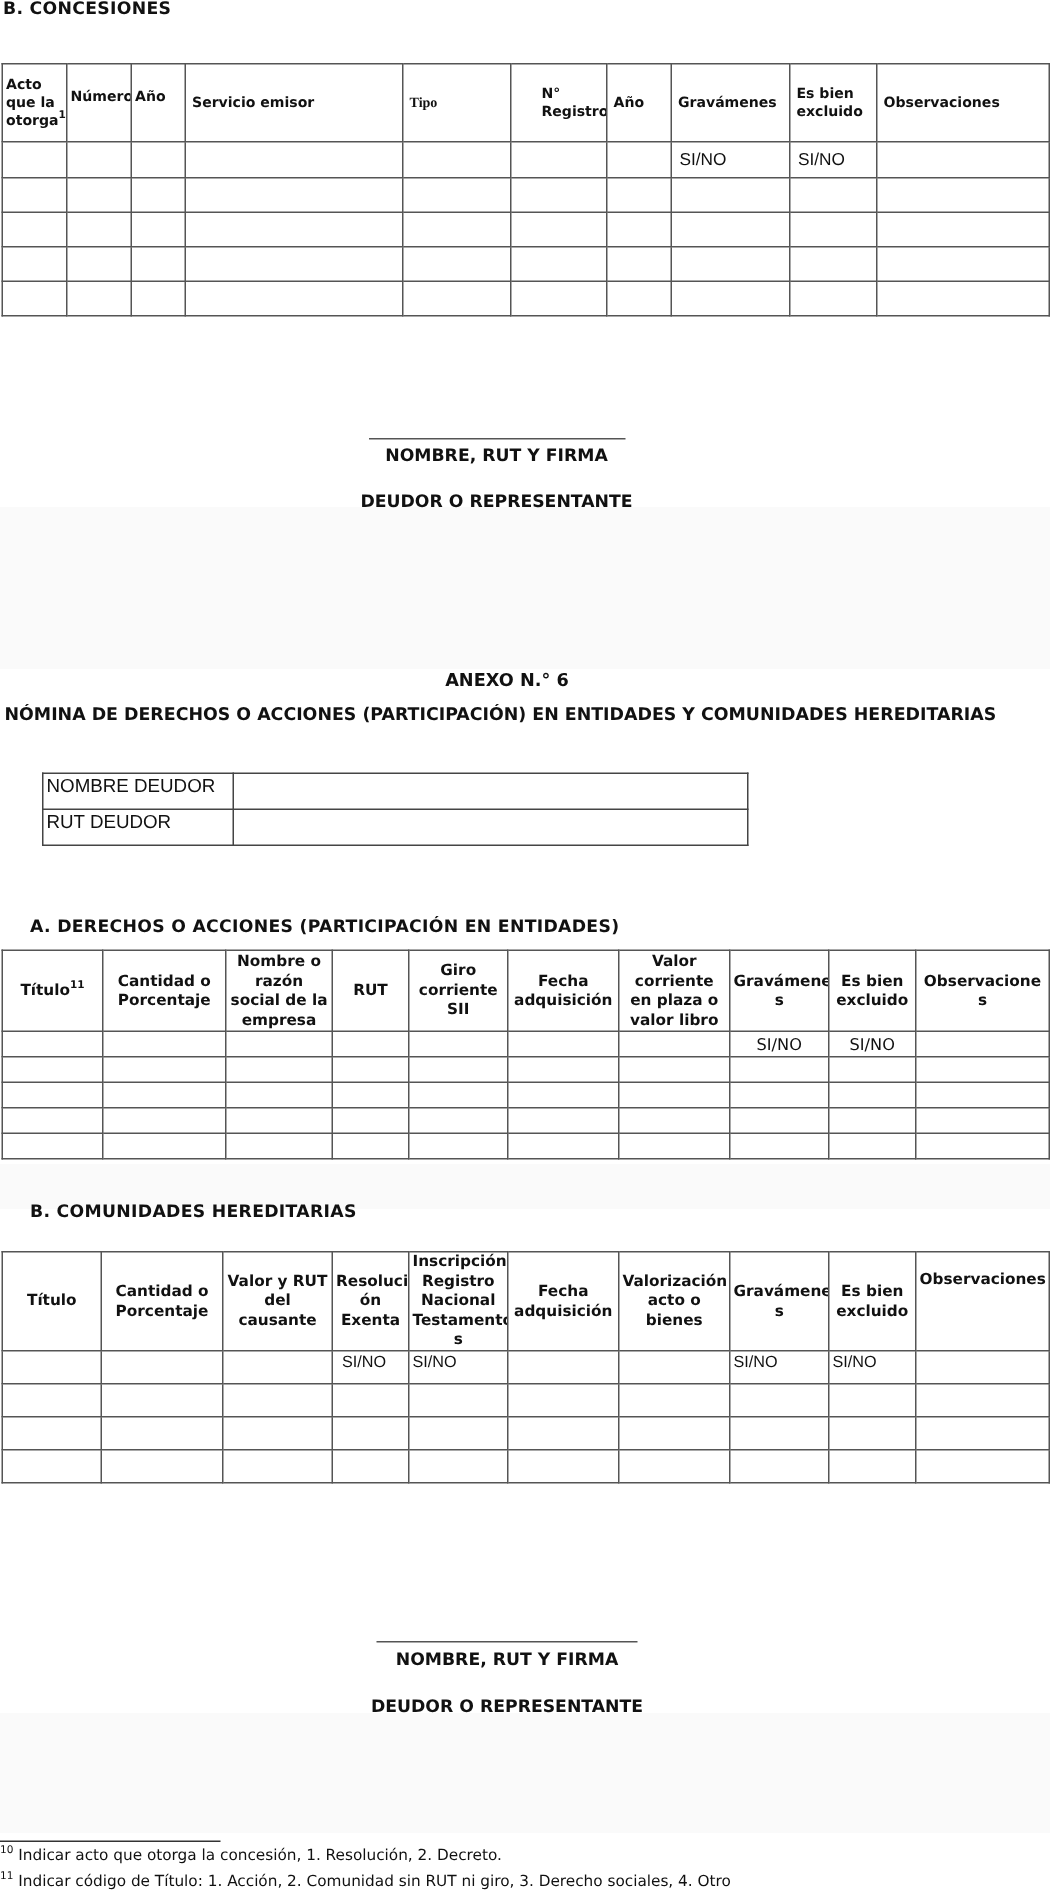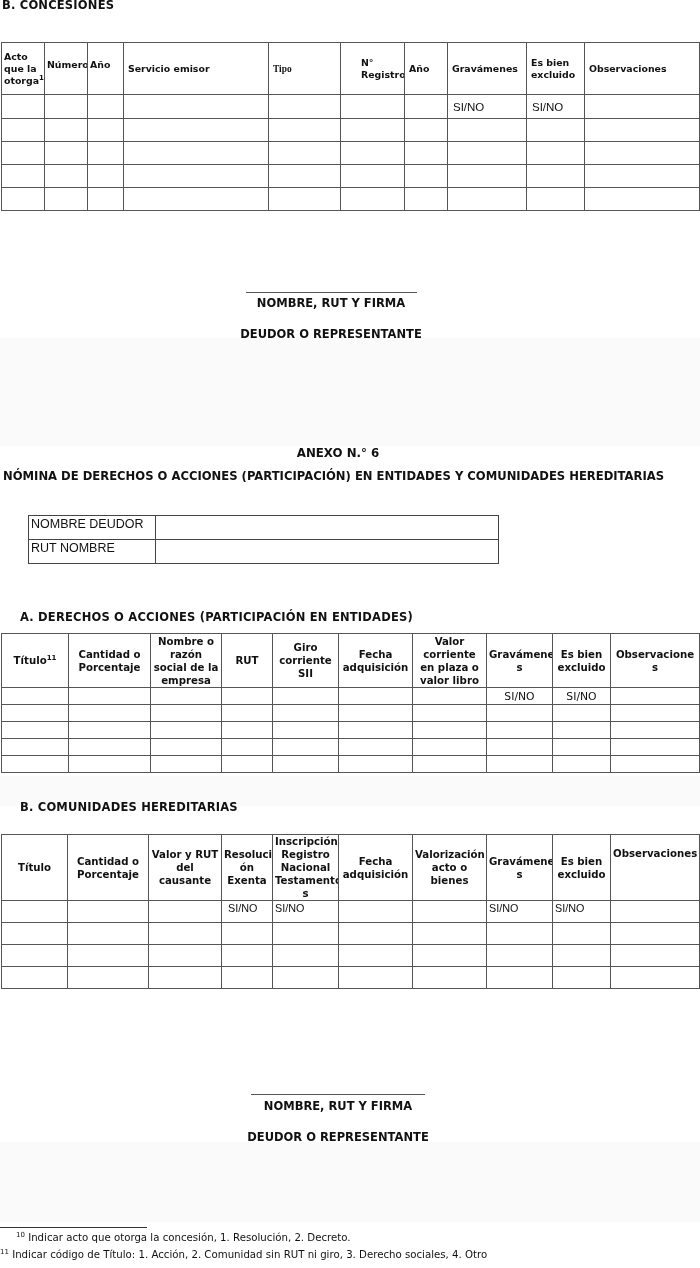--- a/index.html
+++ b/index.html
@@ -138,21 +138,21 @@
   <colgroup>
       <col style="width:127px">
       <col style="width:343px">
     </colgroup>
   <tbody>
       <tr>
     <td>NOMBRE DEUDOR</td>
     <td></td>
   </tr>
   <tr>
-    <td>RUT NOMBRE</td>
+    <td>RUT DEUDOR</td>
     <td></td>
   </tr>
 </tbody>
   </table>
 
 <div class="sec-title" style="left:20px;top:610px;">A.  DERECHOS O ACCIONES (PARTICIPACIÓN EN ENTIDADES)</div>
 
 <table class="grid" id="t-acc" style="left:1px;top:633px;width:698px;">
   <colgroup>
     <col style="width:67px">
@@ -319,18 +319,18 @@
     <td></td>
   </tr>
 </tbody>
   </table>
 
 <div class="sig-line" style="left:251px;top:1094px;width:174px;"></div>
 <div class="center-text" style="top:1099px;left:-12px;">NOMBRE, RUT Y FIRMA</div>
 <div class="center-text" style="top:1130px;left:-12px;">DEUDOR O REPRESENTANTE</div>
 
 <div class="fn-rule" style="left:0;top:1227px;width:147px;"></div>
-<div class="footnote" style="top:1232px;padding-left:16px;">
+<div class="footnote" style="top:1232px;">
   <sup>10</sup><span> Indicar acto que otorga la concesión, 1. Resolución, 2. Decreto.</span>
 </div>
 <div class="footnote" style="top:1249px;">
   <sup>11</sup><span> Indicar código de Título: 1. Acción, 2. Comunidad sin RUT ni giro, 3. Derecho sociales, 4. Otro</span>
 </div>
 
 </body></html>

